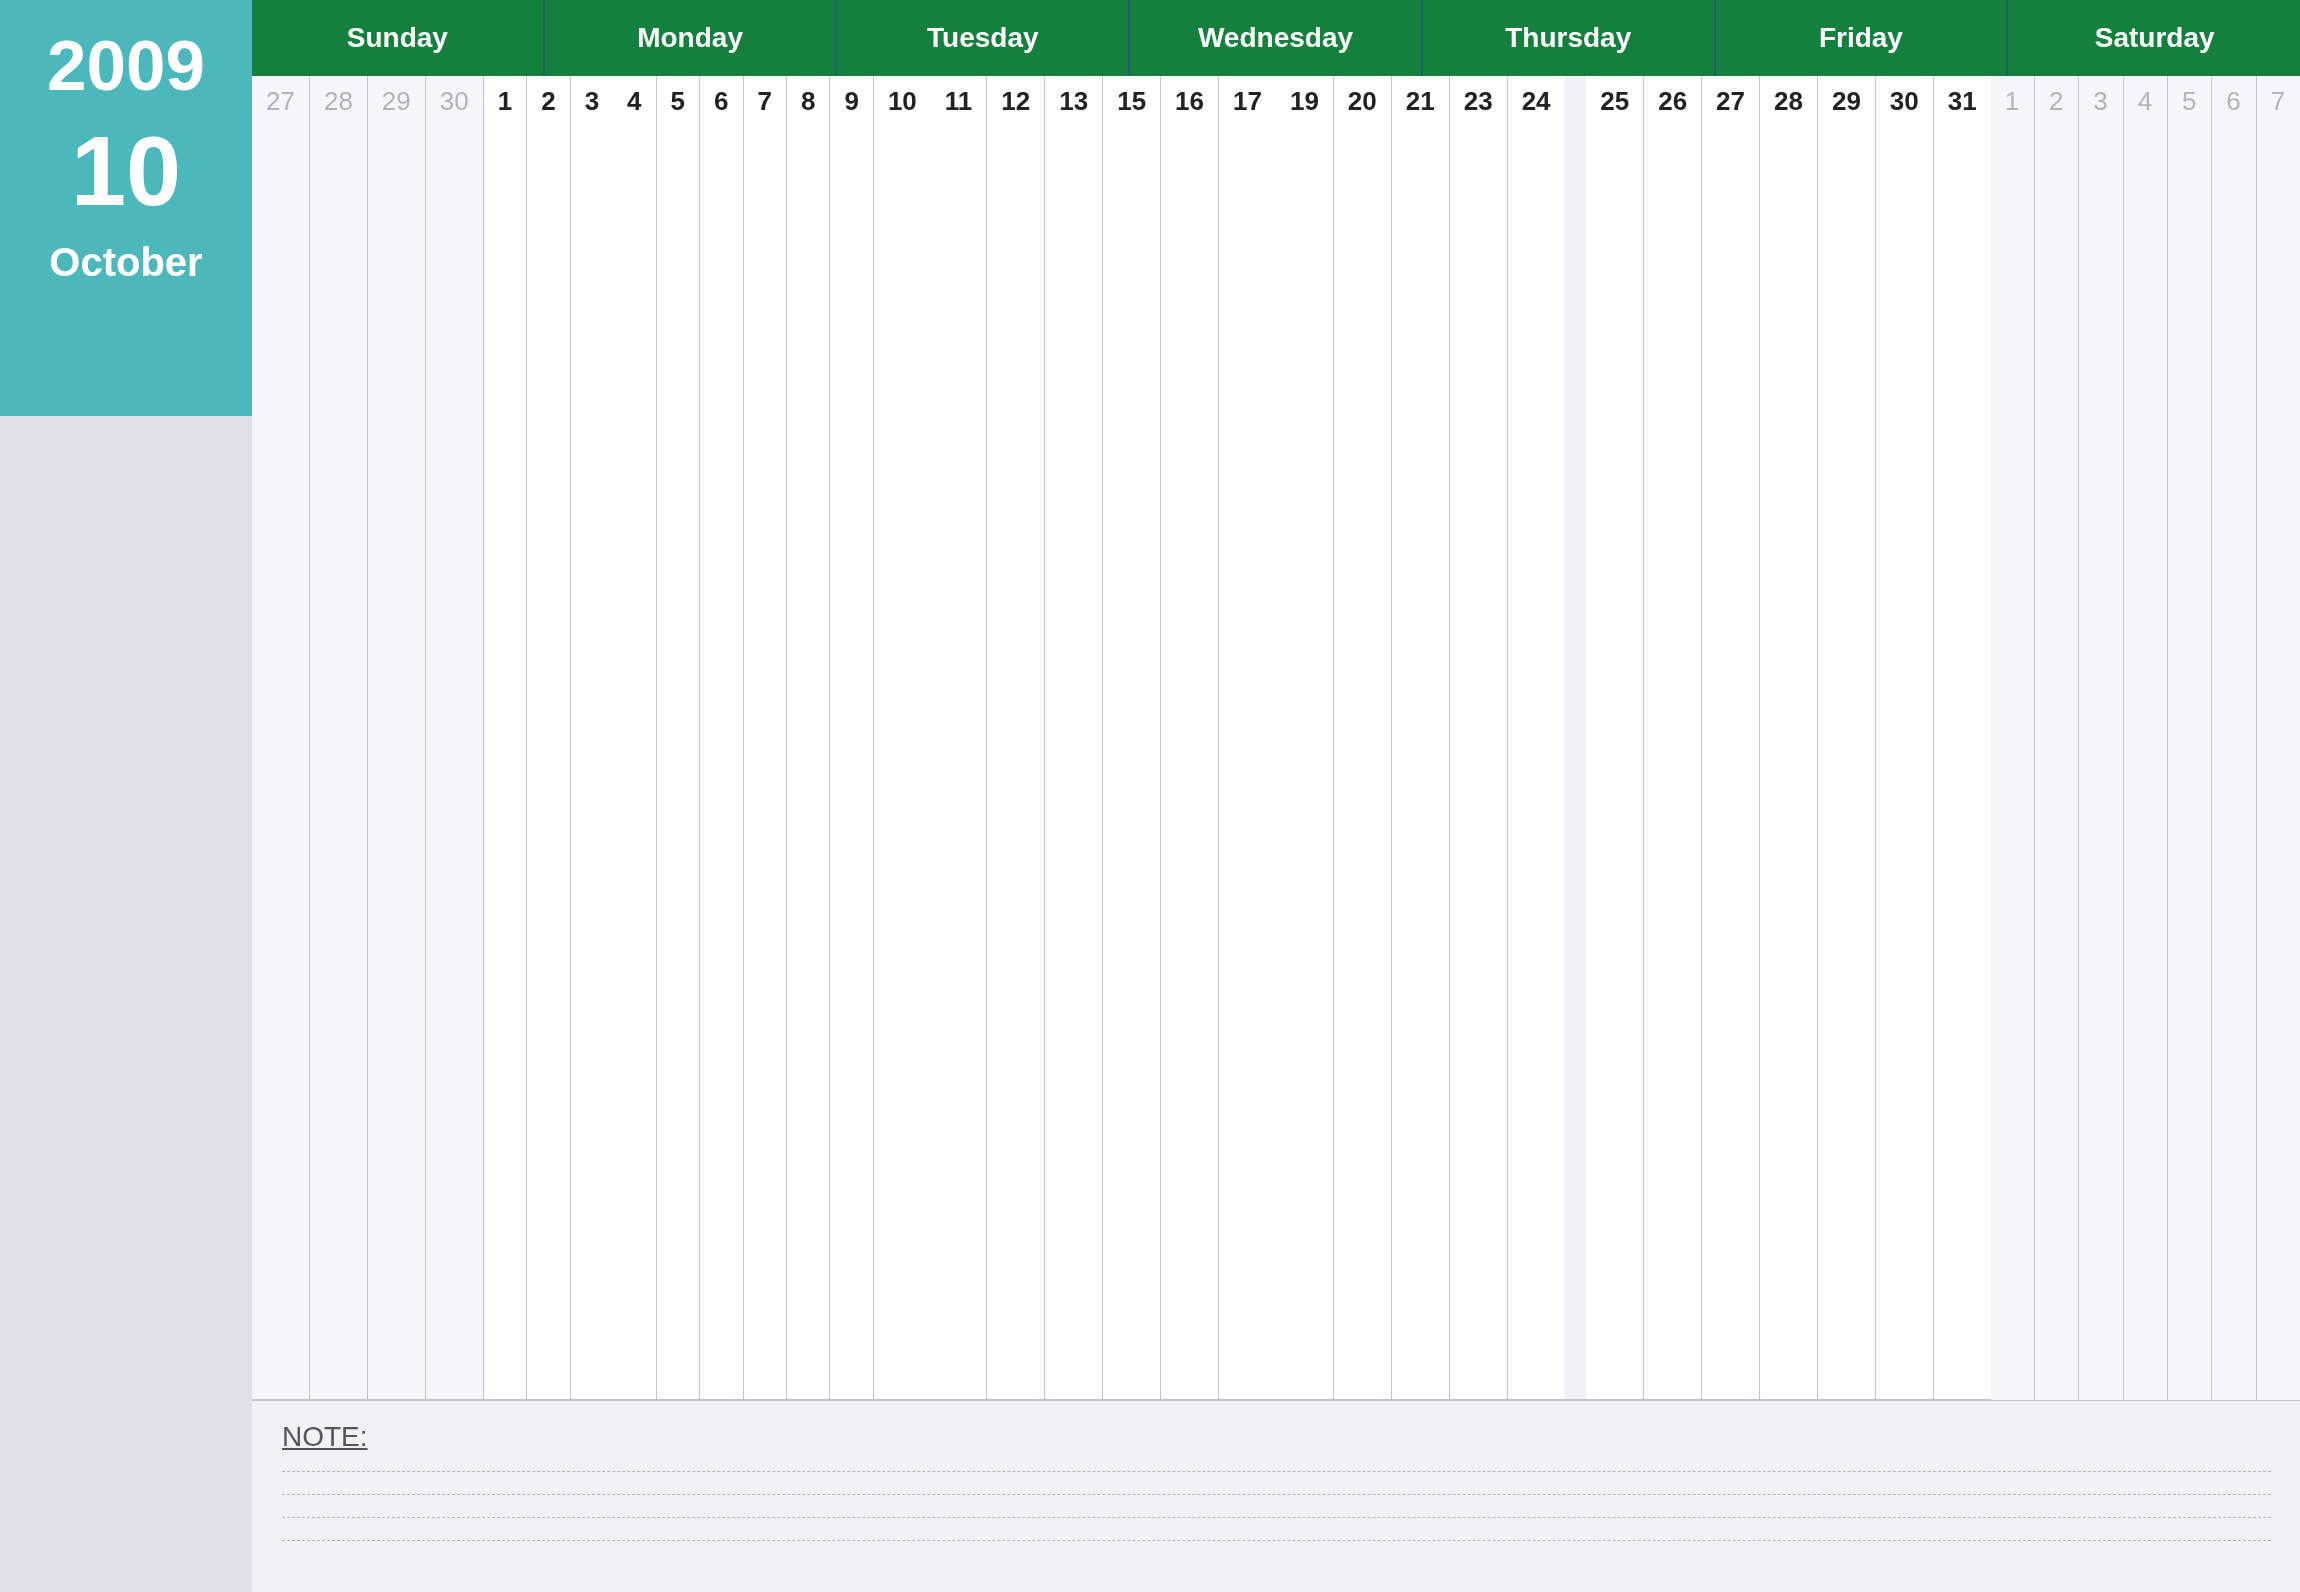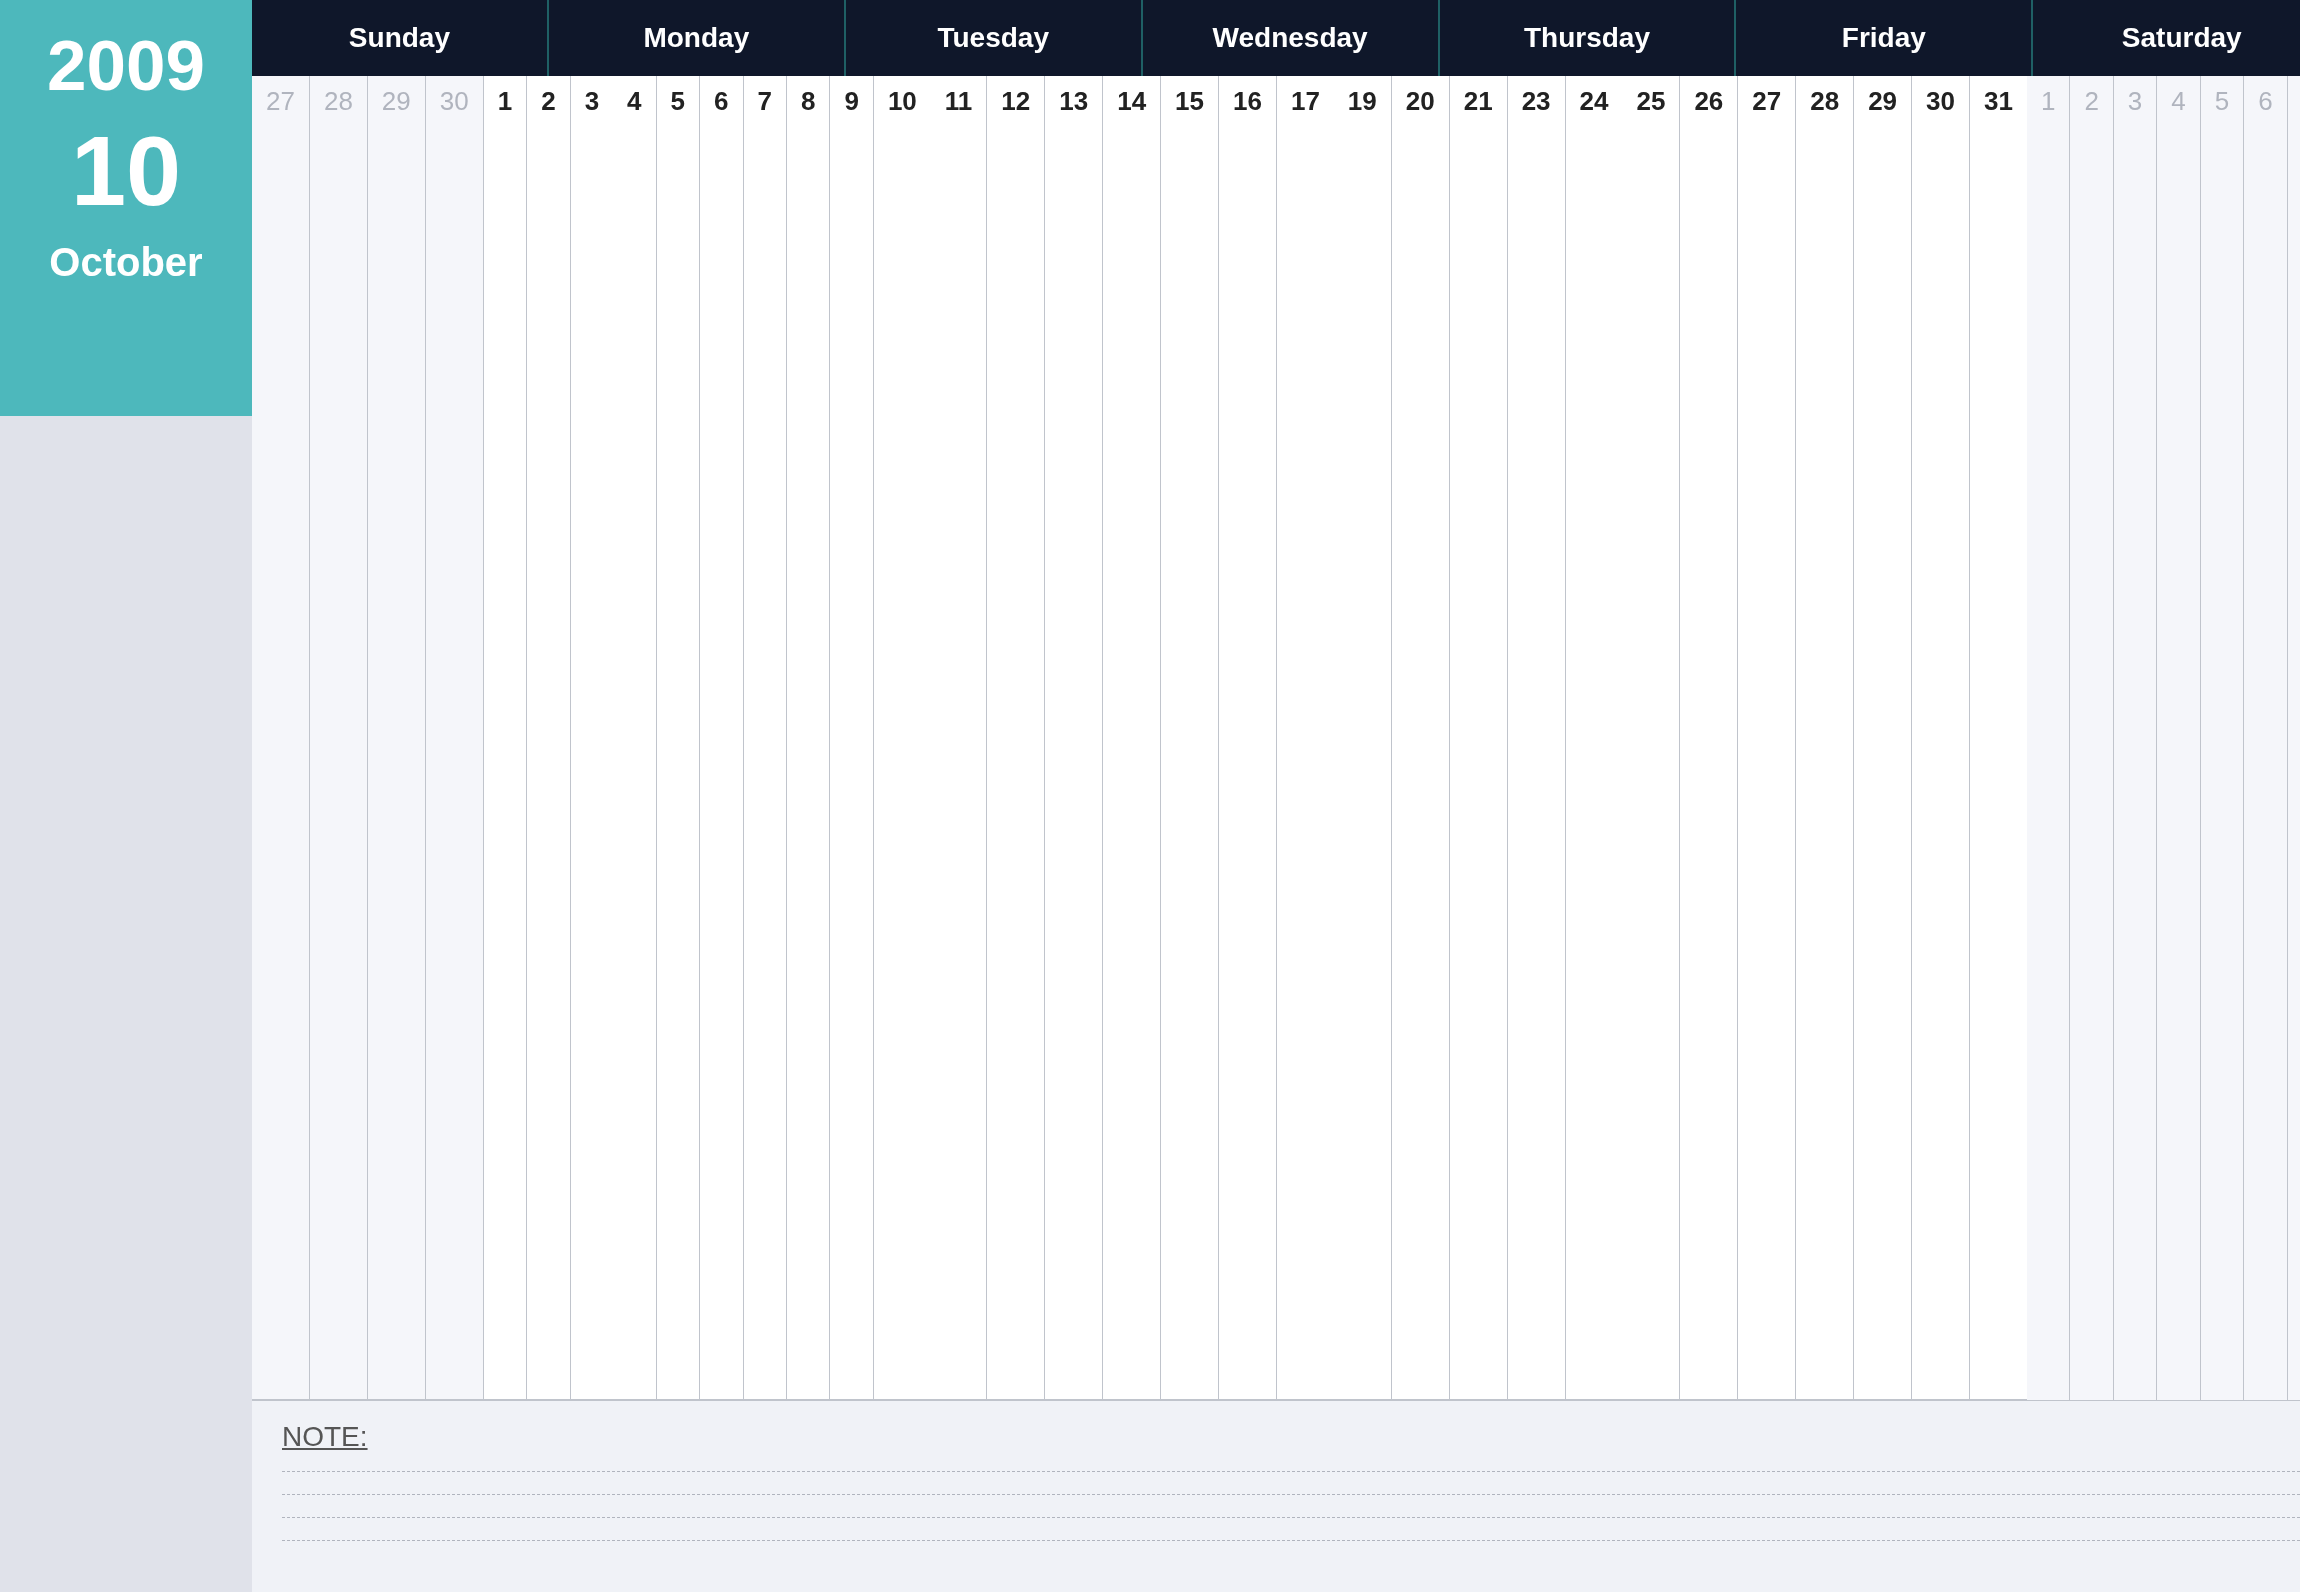--- a/index.html
+++ b/index.html
@@ -62,21 +62,21 @@
       display: flex;
       flex-direction: column;
     }
 
     .day-headers {
       display: grid;
       grid-template-columns: repeat(7, 1fr);
     }
 
     .day-header {
-      background: #0f172a;
+      background: #15803d;
       color: white;
       font-size: 28px;
       font-weight: bold;
       text-align: center;
       padding: 22px 0;
       border-right: 2px solid #1f6065;
     }
 
     .day-header:last-child {
       border-right: none;
@@ -217,23 +217,20 @@
             <div class="day-cell">
               <div class="day-num">11</div>
             </div>
             <div class="day-cell">
               <div class="day-num">12</div>
             </div>
             <div class="day-cell">
               <div class="day-num">13</div>
             </div>
             <div class="day-cell">
-              <div class="day-num">14</div>
-            </div>
-            <div class="day-cell">
               <div class="day-num">15</div>
             </div>
             <div class="day-cell">
               <div class="day-num">16</div>
             </div>
             <div class="day-cell">
               <div class="day-num">17</div>
             </div>
           </div>
           <div class="week-row">

